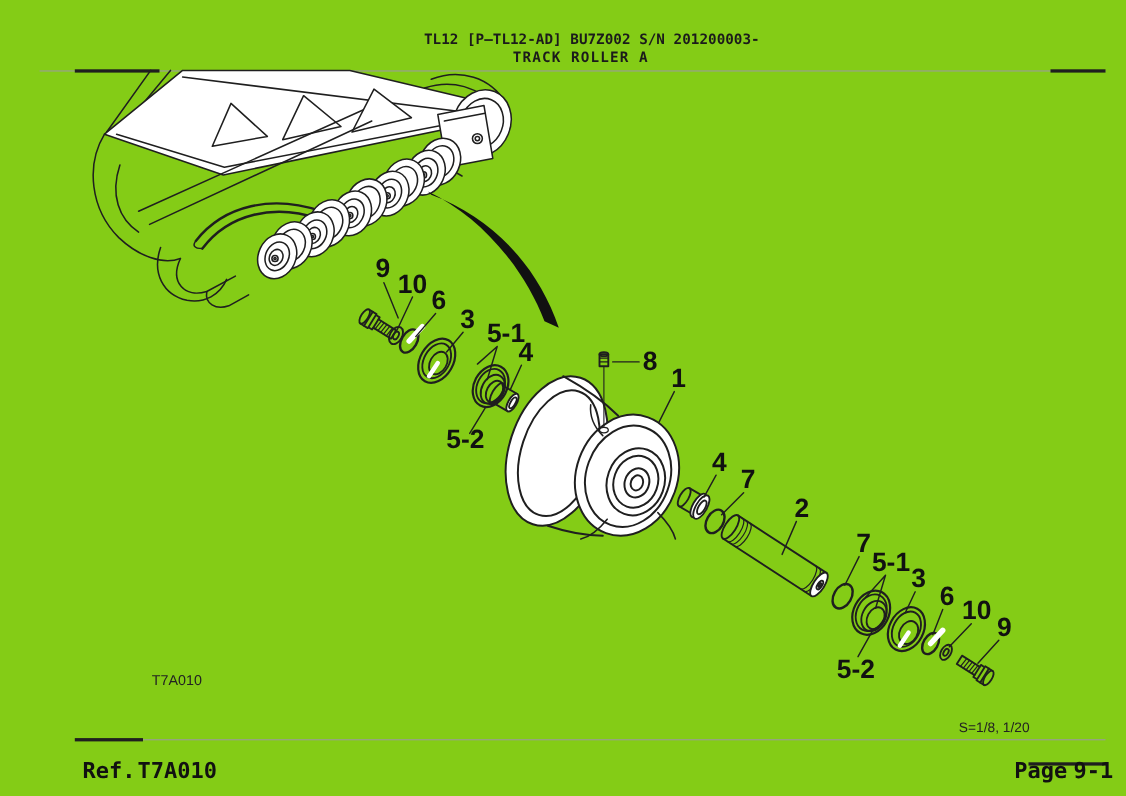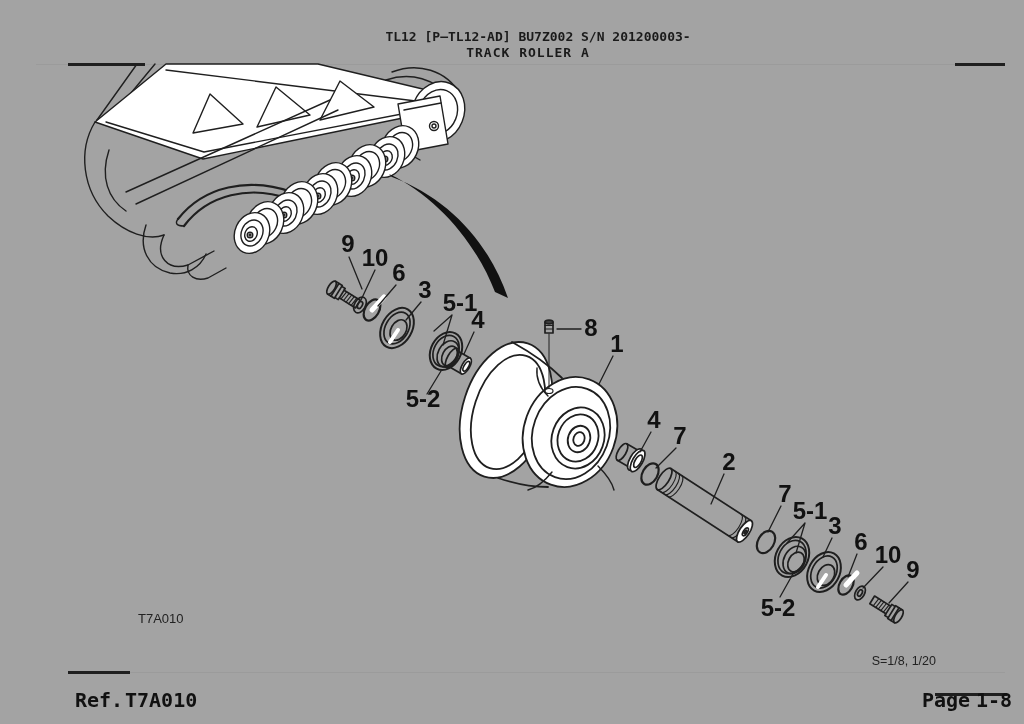--- a/index.html
+++ b/index.html
@@ -1,17 +1,17 @@
 <!DOCTYPE html>
 <html><head>
 <meta charset="utf-8">
 <style>
   html,body{margin:0;padding:0;background:#e8e8e8;}
   .page{
-    position:relative;width:1024px;height:724px;background:#a3a3a3;
+    position:relative;width:1024px;height:724px;background:#84cc16;
     font-family:"Liberation Sans",sans-serif;color:#1f1f1f;overflow:hidden;
     margin:0 auto;
   }
   .hdr{
     position:absolute;left:0;right:0;text-align:center;
     font-family:"DejaVu Sans Mono",monospace;font-weight:bold;color:#1b1b1b;
     white-space:pre;letter-spacing:0px;
   }
   .hdr1{top:29px;font-size:13px;padding-left:52px;}
   .hdr2{top:45px;font-size:13px;padding-left:32px;letter-spacing:1px;}
@@ -289,14 +289,14 @@
   <div class="figcode">T7A010</div>
   <div class="scalenote">S=1/8, 1/20</div>
 
   <div class="rule-thin" style="left:70px;width:935px;top:672px;"></div>
   <div class="rule-thick" style="left:68px;width:62px;top:671px;height:2.5px;"></div>
   <div class="rule-thick" style="left:935px;width:72px;top:693px;height:2.5px;"></div>
 
   <div class="fut" style="left:75px;">Ref.</div>
   <div class="fut" style="left:125px;">T7A010</div>
   <div class="fut" style="left:922px;">Page</div>
-  <div class="fut" style="left:976px;">1-8</div>
+  <div class="fut" style="left:976px;">9-1</div>
 </div>
 
 </body></html>

